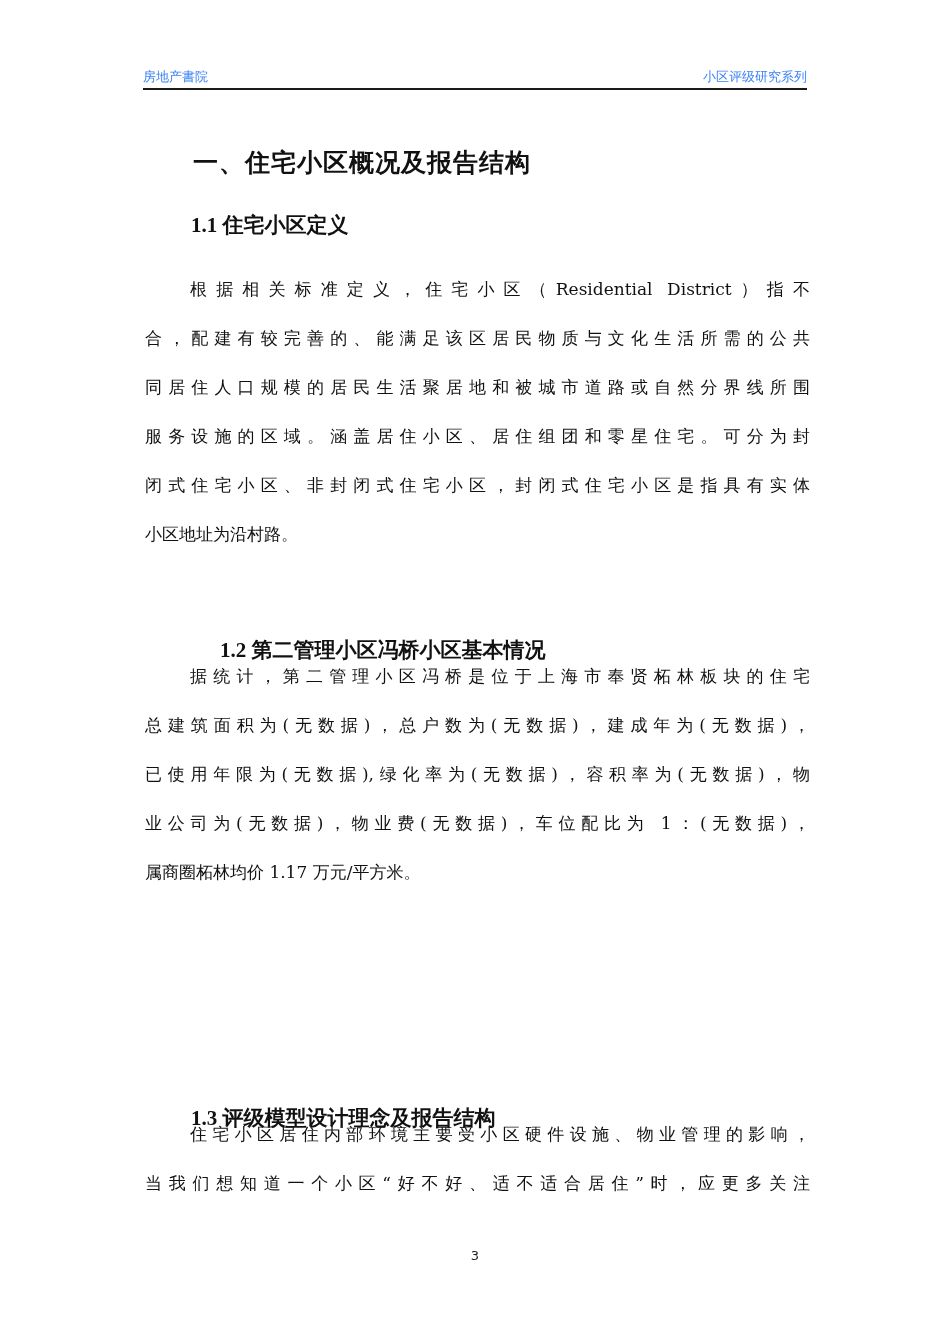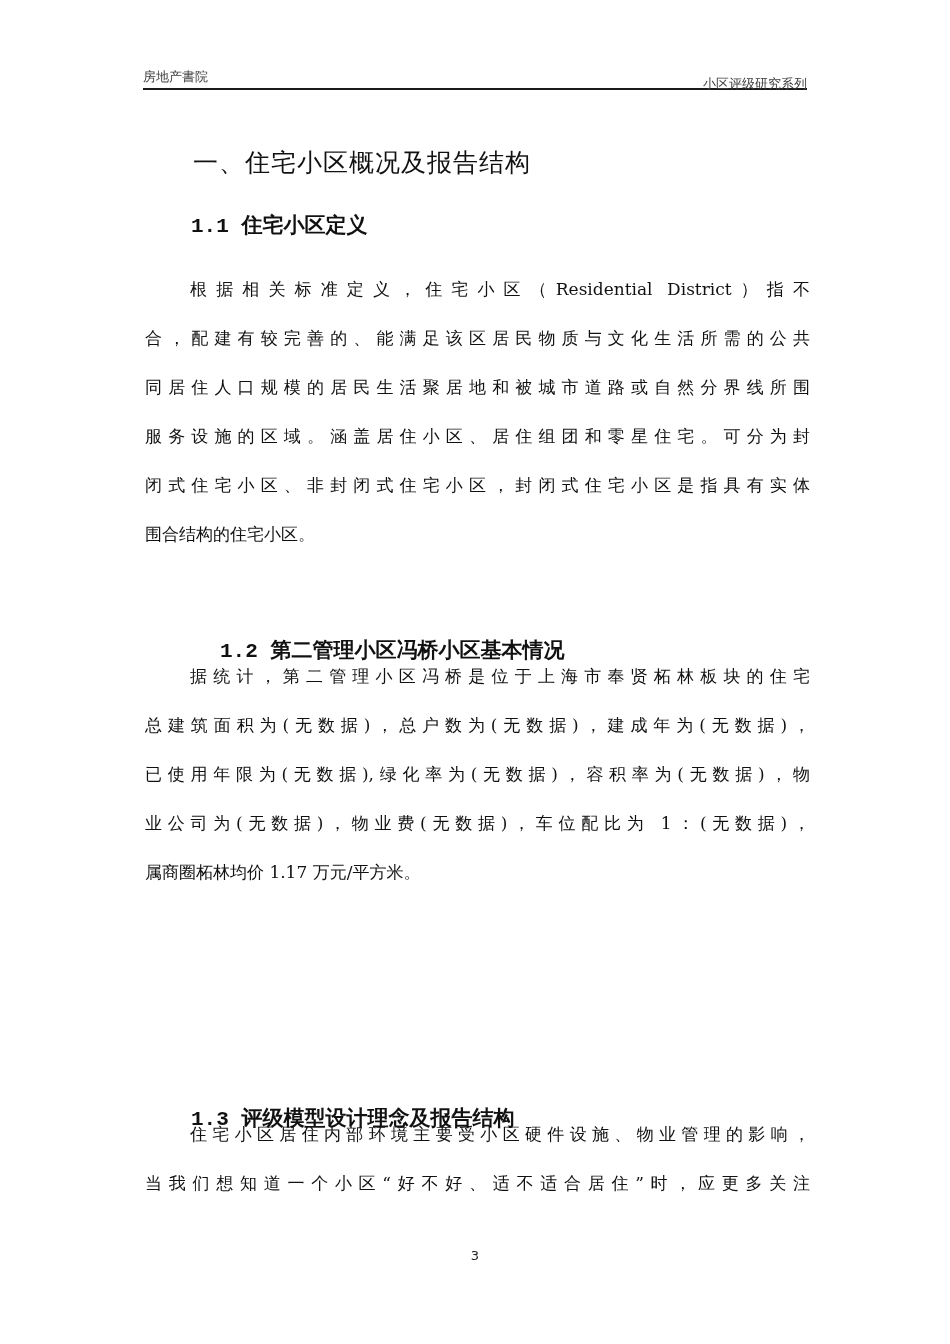--- a/index.html
+++ b/index.html
@@ -17,49 +17,49 @@
     }
     .page-header {
       position: absolute;
       left: 143px;
       top: 66px;
       width: 664px;
       height: 22px;
       border-bottom: 2px solid #1a1a1a;
       font-family: "DejaVu Sans", "Liberation Sans", sans-serif;
       font-size: 13px;
-      color: #404040;
+      color: #3b82f6;
     }
     .page-header .left {
       position: absolute;
       left: 0;
       top: 2px;
     }
     .page-header .right {
       position: absolute;
       right: 0;
-      top: 9px;
+      top: 2px;
     }
     .h1 {
       position: absolute;
       left: 193px;
       top: 146px;
       font-size: 25px;
-      font-weight: normal;
+      font-weight: bold;
       letter-spacing: 1px;
       white-space: nowrap;
       font-family: "DejaVu Sans", "Liberation Sans", sans-serif;
     }
     .h2 {
       position: absolute;
       left: 191px;
       font-size: 21px;
       font-weight: bold;
       white-space: nowrap;
-      font-family: Liberation Mono, monospace;
+      font-family: Liberation Serif, serif;
     }
     .para {
       position: absolute;
       left: 145px;
       width: 665px;
       font-size: 17px;
       line-height: 49px;
     }
     .para .line {
       display: block;
@@ -95,21 +95,21 @@
 
 <div class="h1">一、住宅小区概况及报告结构</div>
 
 <div class="h2" style="top:211px;">1.1 住宅小区定义</div>
 <div class="para" style="top:265px;">
   <span class="line first">根据相关标准定义，住宅小区（Residential District）指不</span>
   <span class="line">合，配建有较完善的、能满足该区居民物质与文化生活所需的公共</span>
   <span class="line">同居住人口规模的居民生活聚居地和被城市道路或自然分界线所围</span>
   <span class="line">服务设施的区域。涵盖居住小区、居住组团和零星住宅。可分为封</span>
   <span class="line">闭式住宅小区、非封闭式住宅小区，封闭式住宅小区是指具有实体</span>
-  <span class="line last">围合结构的住宅小区。</span>
+  <span class="line last">小区地址为沿村路。</span>
 </div>
 
 <div class="h2" style="top:636px;margin-left:29px;">1.2 第二管理小区冯桥小区基本情况</div>
 <div class="para" style="top:652px;">
   <span class="line first">据统计，第二管理小区冯桥是位于上海市奉贤柘林板块的住宅</span>
   <span class="line">总建筑面积为(无数据)，总户数为(无数据)，建成年为(无数据)，</span>
   <span class="line">已使用年限为(无数据),绿化率为(无数据)，容积率为(无数据)，物</span>
   <span class="line">业公司为(无数据)，物业费(无数据)，车位配比为 1：(无数据)，</span>
   <span class="line last">属商圈柘林均价 1.17 万元/平方米。</span>
 </div>

